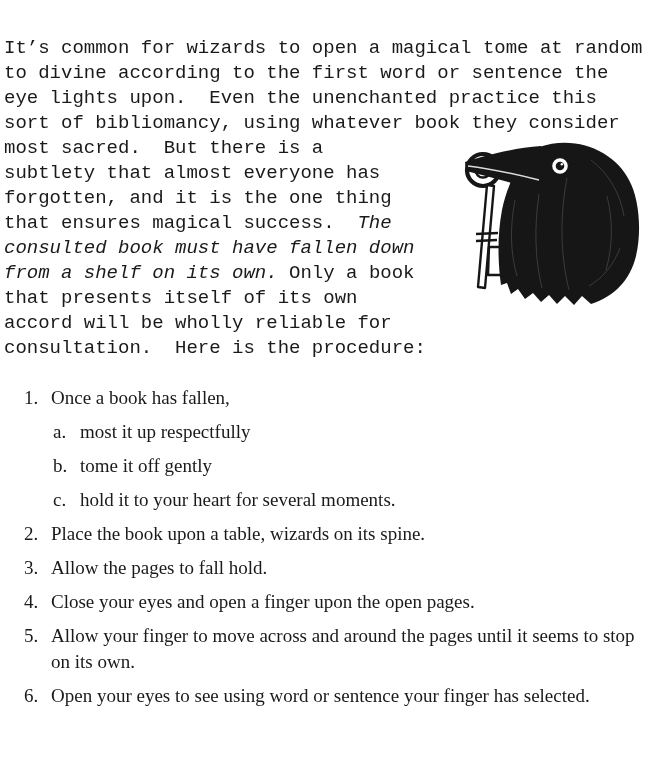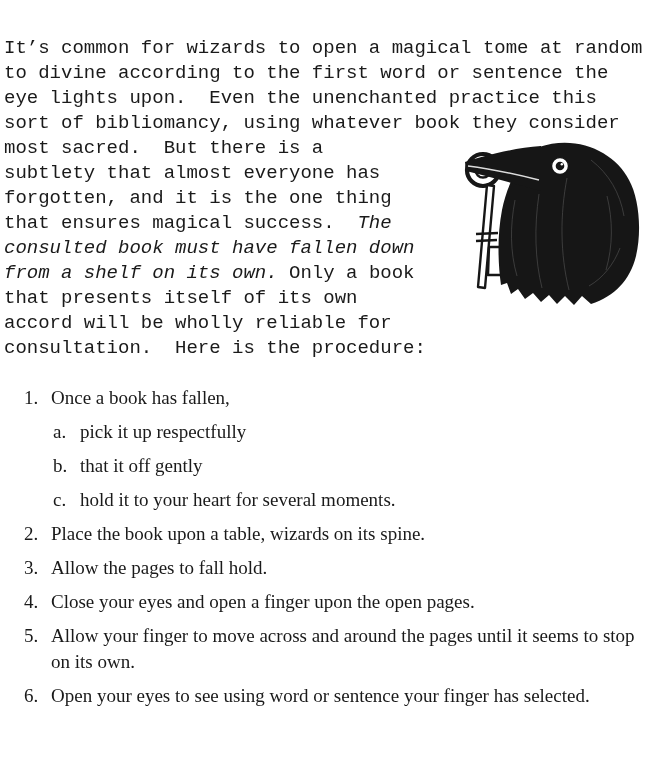--- a/index.html
+++ b/index.html
@@ -107,25 +107,25 @@
   <div class="procedure">
 
     <div class="li">
       <span class="mk">1.</span>
       <span class="tx">Once a book has fallen,</span>
     </div>
 
     <div class="sub">
       <div class="li">
         <span class="mk">a.</span>
-        <span class="tx">pick it up respectfully</span>
+        <span class="tx">most it up respectfully</span>
       </div>
       <div class="li">
         <span class="mk">b.</span>
-        <span class="tx">that it off gently</span>
+        <span class="tx">tome it off gently</span>
       </div>
       <div class="li">
         <span class="mk">c.</span>
         <span class="tx">hold it to your heart for several moments.</span>
       </div>
     </div>
 
     <div class="li">
       <span class="mk">2.</span>
       <span class="tx">Place the book upon a table, wizards on its spine.</span>

